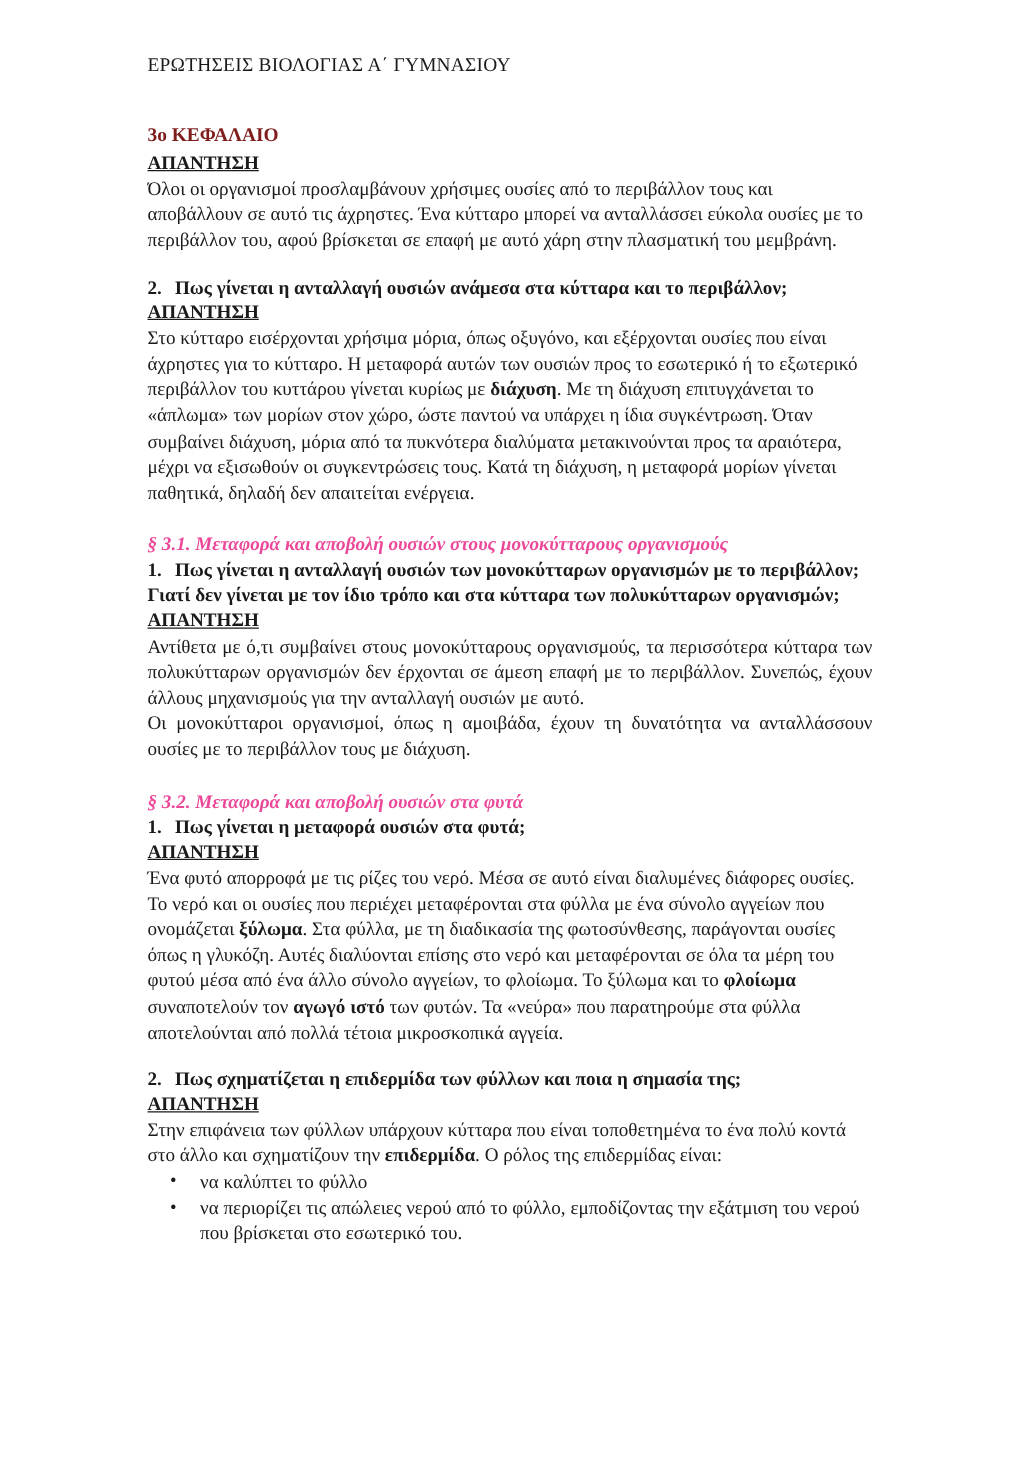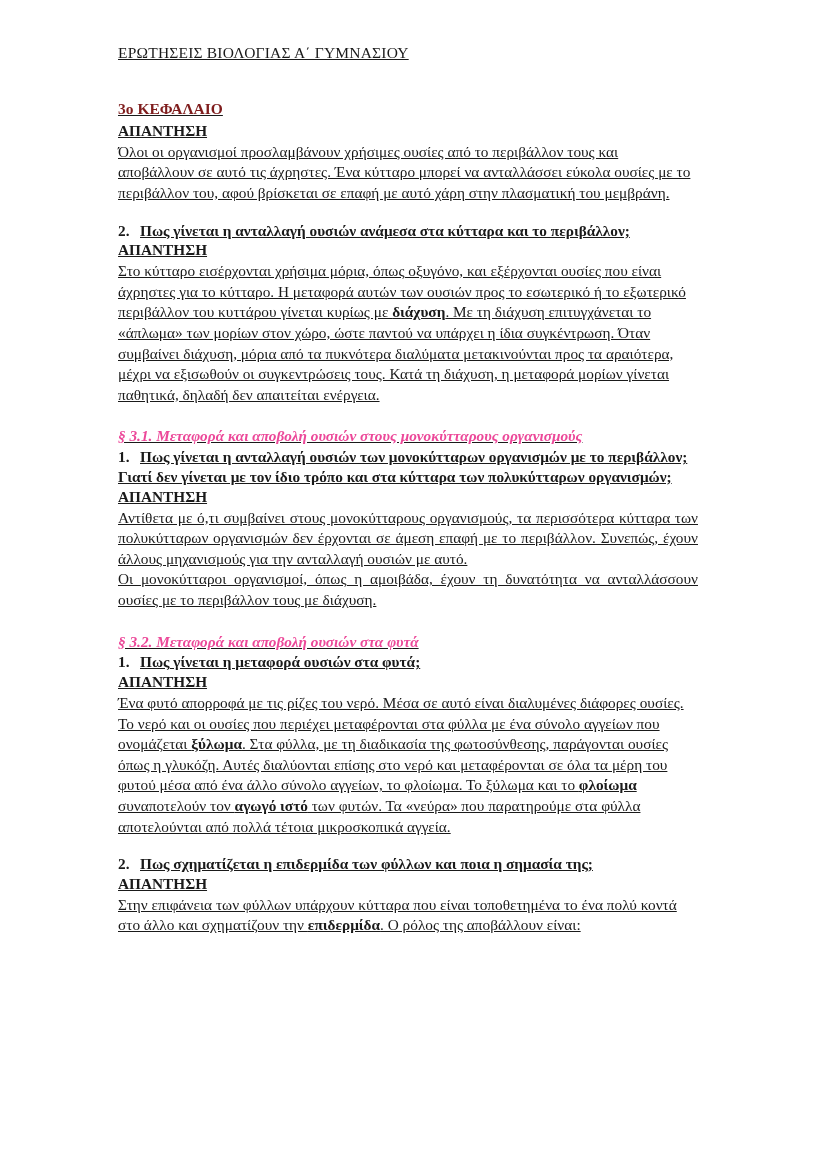--- a/index.html
+++ b/index.html
@@ -10,21 +10,20 @@
     background: #ffffff;
     font-family: "Liberation Serif", "DejaVu Serif", serif;
     color: #1a1a1a;
     overflow: hidden;
   }
   .page {
     position: relative;
     width: 813px;
     height: 1170px;
     padding: 44px 115px 0 118px;
-    text-decoration: underline;
   }
   .running-head {
     font-size: 15.5px;
     letter-spacing: 0.2px;
     color: #1a1a1a;
     margin: 0 0 38px 0;
     white-space: nowrap;
   }
   .chapter-title {
     text-align: left;
@@ -147,17 +146,21 @@
   <p class="para"><span>Ένα φυτό απορροφά με τις ρίζες του νερό. Μέσα σε αυτό είναι διαλυμένες διάφορες ουσίες. Το νερό και οι ουσίες που περιέχει μεταφέρονται στα φύλλα με ένα σύνολο αγγείων που ονομάζεται </span><b>ξύλωμα</b><span>. Στα φύλλα, με τη διαδικασία της φωτοσύνθεσης, παράγονται ουσίες όπως η γλυκόζη. Αυτές διαλύονται επίσης στο νερό και μεταφέρονται σε όλα τα μέρη του φυτού μέσα από ένα άλλο σύνολο αγγείων, το φλοίωμα. Το ξύλωμα και το </span><b>φλοίωμα</b><span> συναποτελούν τον </span><b>αγωγό ιστό</b><span> των φυτών. Τα «νεύρα» που παρατηρούμε στα φύλλα αποτελούνται από πολλά τέτοια μικροσκοπικά αγγεία.</span></p>
 
   <div class="gap-md"></div>
 
   <p class="q-line">
     <span class="q-num">2.</span><span>Πως σχηματίζεται η επιδερμίδα των φύλλων και ποια η σημασία της;</span>
   </p>
   <div>
     <span class="answer-label">ΑΠΑΝΤΗΣΗ</span>
   </div>
-  <p class="para"><span>Στην επιφάνεια των φύλλων υπάρχουν κύτταρα που είναι τοποθετημένα το ένα πολύ κοντά στο άλλο και σχηματίζουν την </span><b>επιδερμίδα</b><span>. Ο ρόλος της αποβάλλουν είναι:</span></p>
+  <p class="para"><span>Στην επιφάνεια των φύλλων υπάρχουν κύτταρα που είναι τοποθετημένα το ένα πολύ κοντά στο άλλο και σχηματίζουν την </span><b>επιδερμίδα</b><span>. Ο ρόλος της επιδερμίδας είναι:</span></p>
 
+  <ul class="bullets">
+    <li>να καλύπτει το φύλλο</li>
+    <li>να περιορίζει τις απώλειες νερού από το φύλλο, εμποδίζοντας την εξάτμιση του νερού που βρίσκεται στο εσωτερικό του.</li>
+  </ul>
 
 
 </div>
 
 </body></html>

